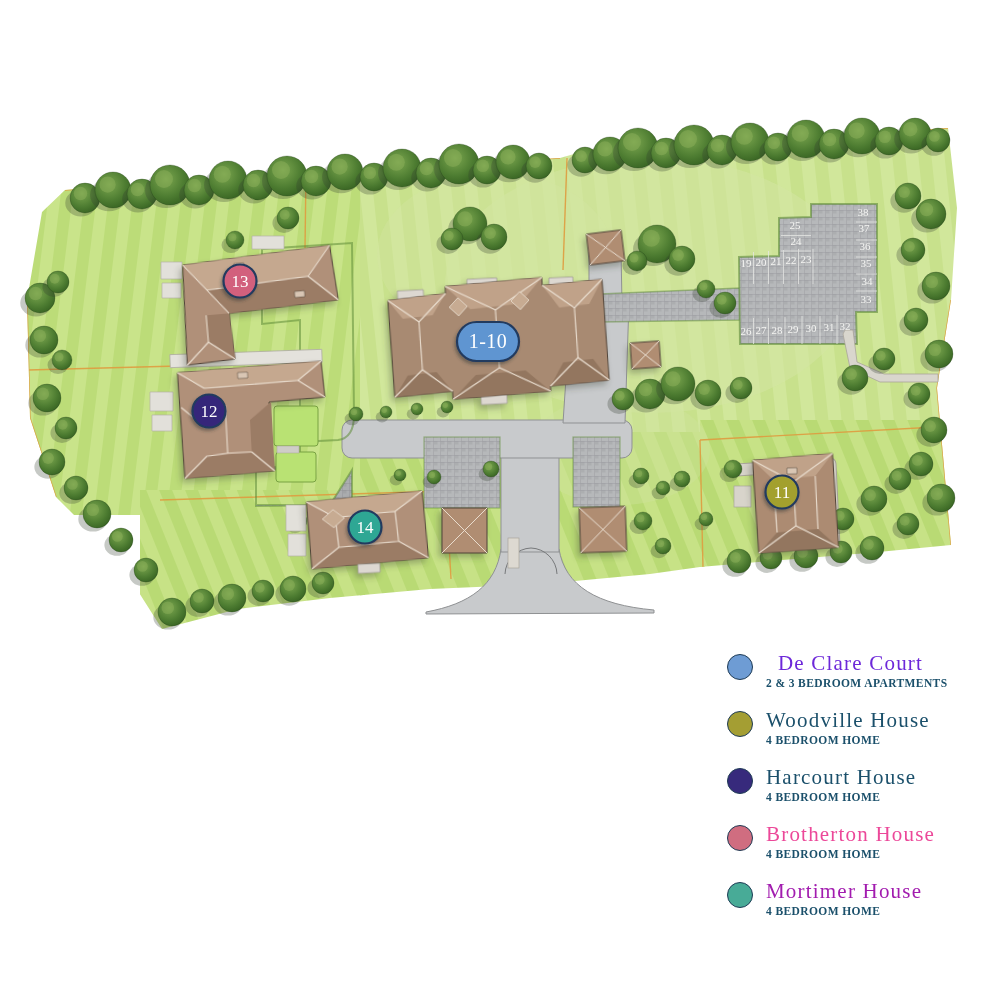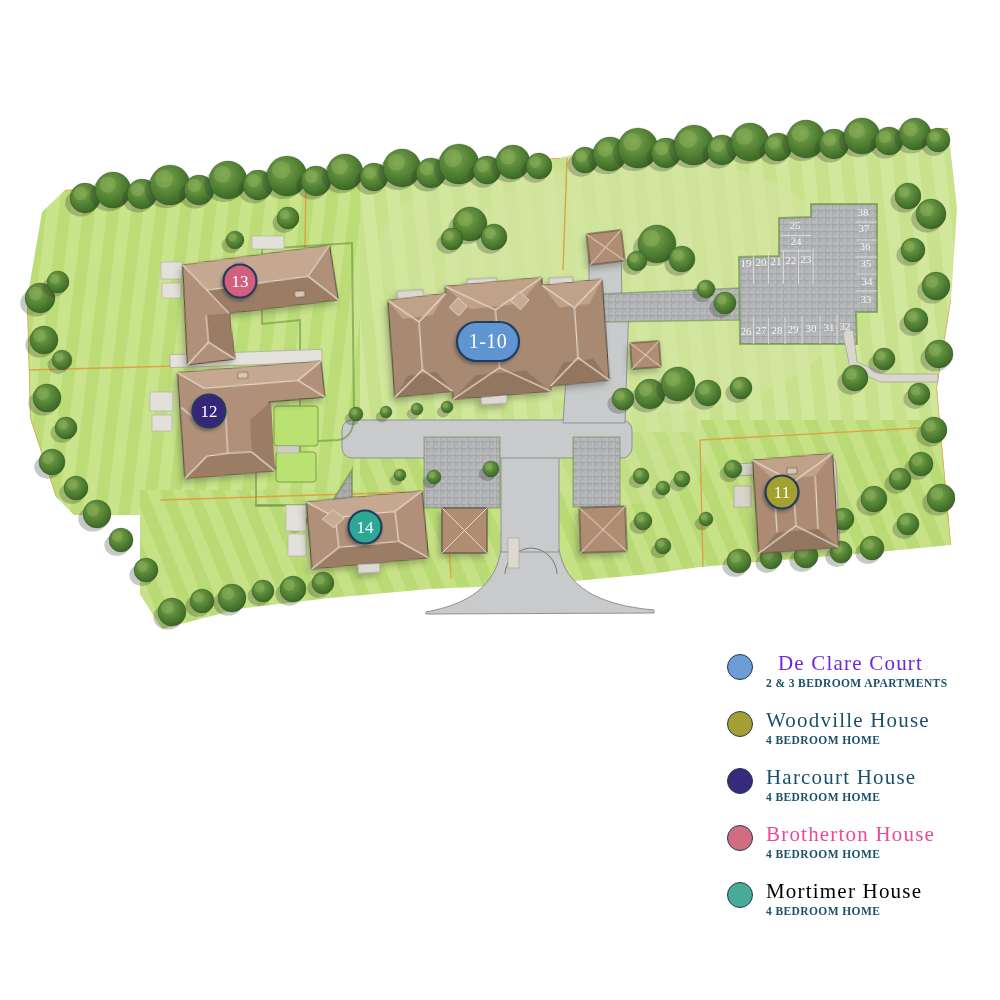--- a/index.html
+++ b/index.html
@@ -619,19 +619,19 @@
   <div class="legend-item">
     <span class="swatch" style="background-color: rgb(208, 109, 128);"></span>
     <div>
       <div class="legend-title" style="color: #ec4899;">Brotherton House</div>
       <div class="legend-sub" style="color: rgb(27, 80, 107);">4 BEDROOM HOME</div>
     </div>
   </div>
   <div class="legend-item">
     <span class="swatch" style="background-color: rgb(72, 171, 151);"></span>
     <div>
-      <div class="legend-title" style="color: #000000; font-family: Liberation Serif, serif;">Mortimer House</div>
+      <div class="legend-title" style="color: #a21caf; font-family: Liberation Serif, serif;">Mortimer House</div>
       <div class="legend-sub" style="color: rgb(27, 80, 107);">4 BEDROOM HOME</div>
     </div>
   </div>
 </div>
 
 </div>
 
 </body></html>

